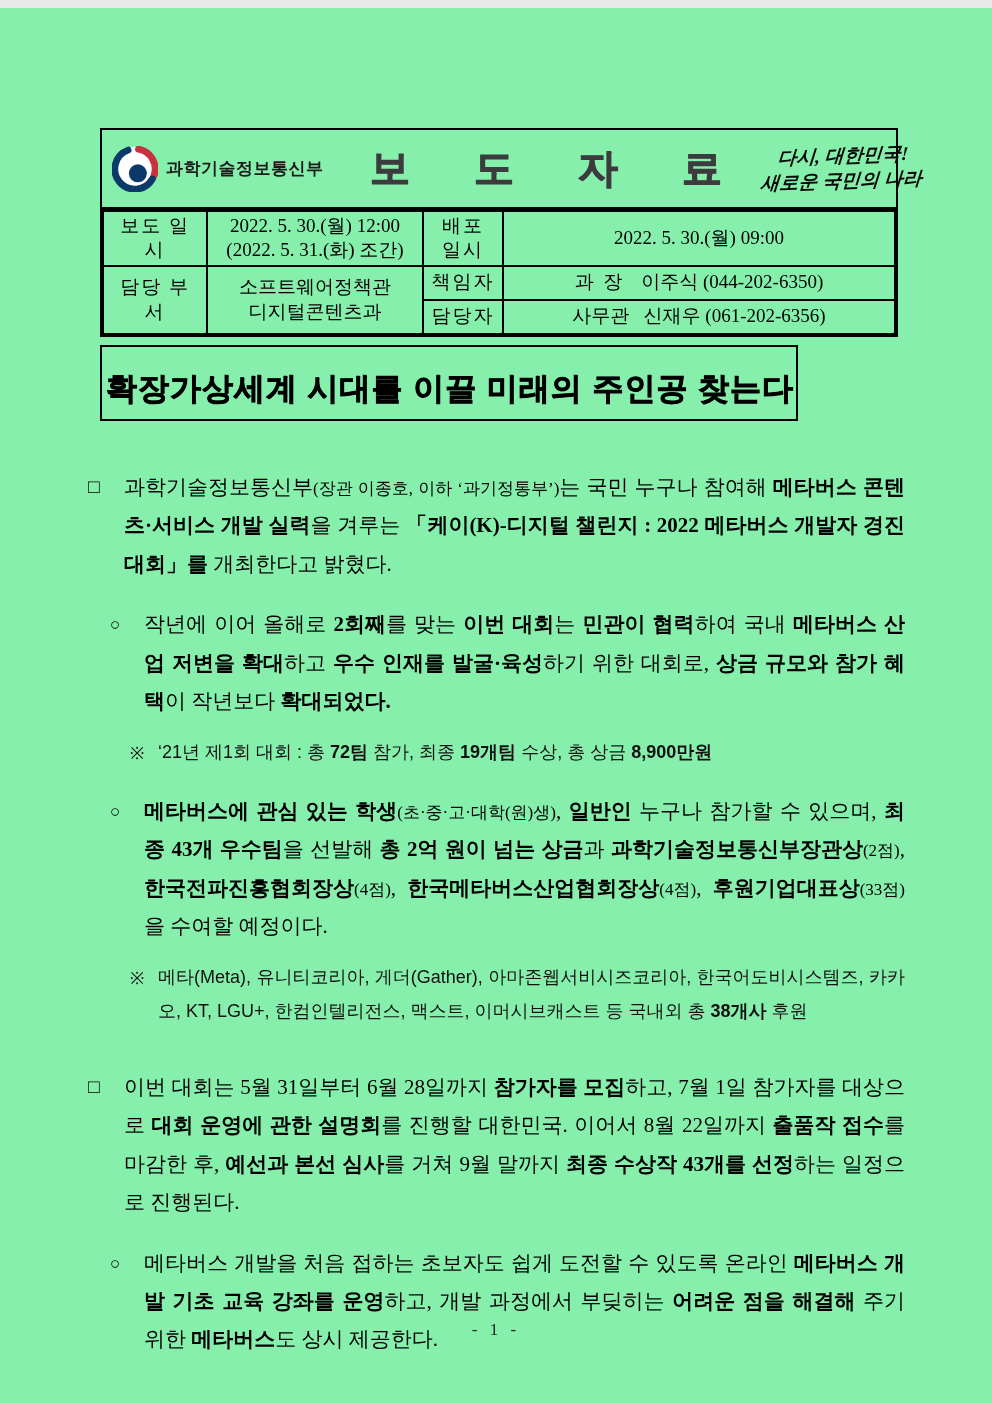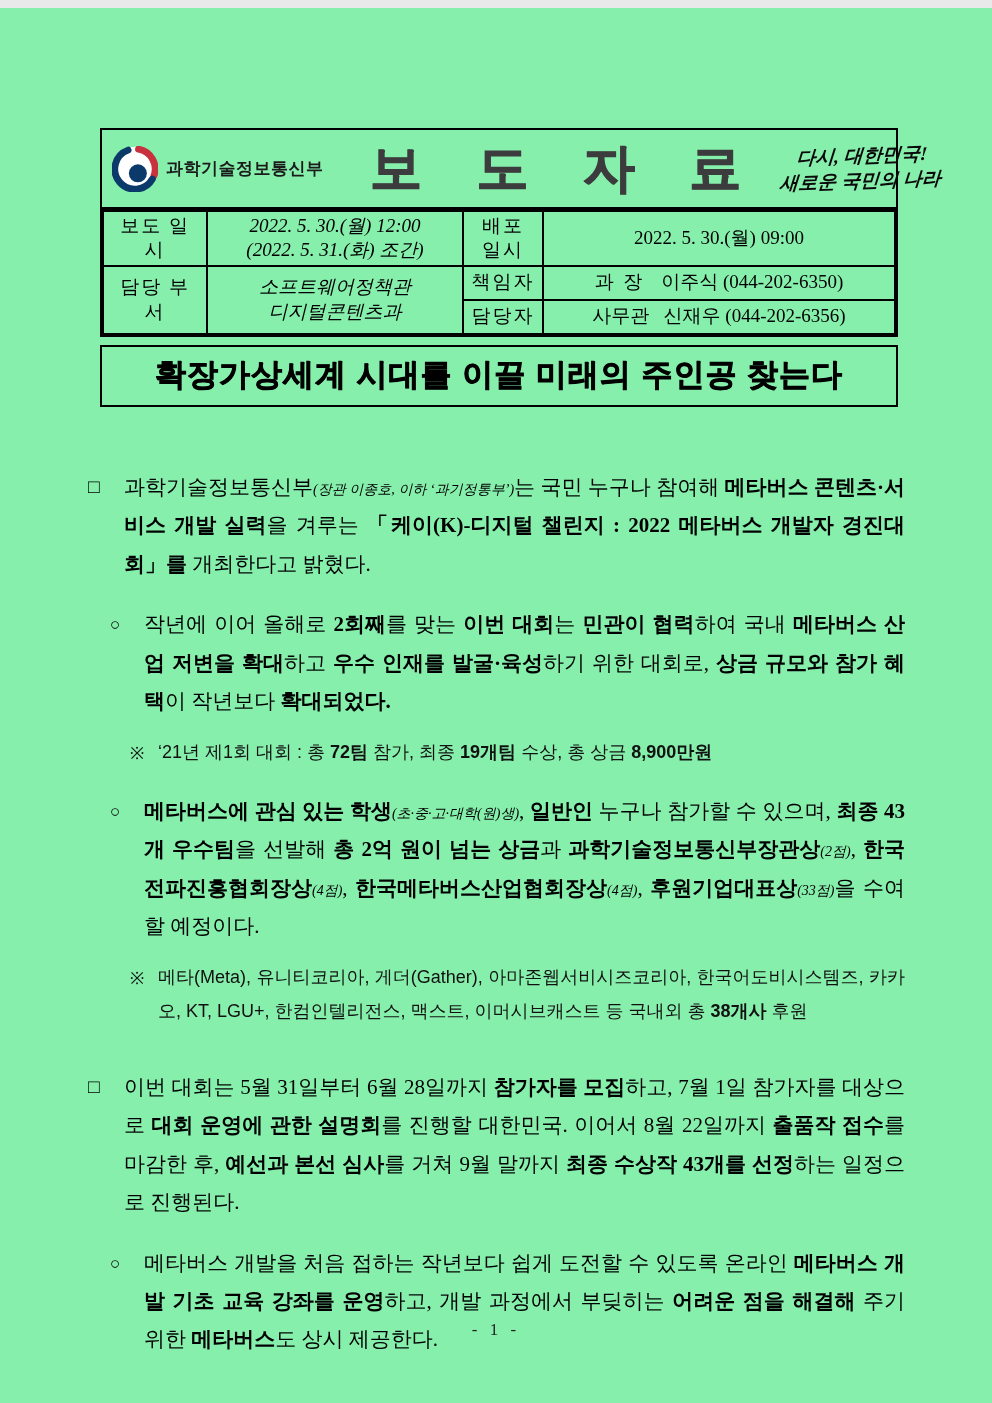--- a/index.html
+++ b/index.html
@@ -24,51 +24,51 @@
     border-bottom:3px solid #000;
     padding:0 10px;
   }
   .logo-wrap { display:flex; align-items:center; gap:8px; width:238px; flex:none; }
   .ministry-name {
     font-family:"Liberation Sans", sans-serif;
     font-size:17px; font-weight:700; color:#1b1b1b; letter-spacing:0.5px;
   }
   .doc-type {
     flex:1; text-align:right;
-    font-family:Liberation Sans, sans-serif;
-    font-size:52px; font-weight:900; color:#3c3c3e;
+    font-family:Liberation Mono, monospace;
+    font-size:40px; font-weight:900; color:#3c3c3e;
     letter-spacing:20px; padding-left:20px;
     -webkit-text-stroke:1px #3c3c3e;
     white-space:nowrap;
   }
   .slogan {
     width:200px; flex:none; text-align:center;
     font-family:"Liberation Serif", serif;
     font-style:italic; font-weight:700;
     font-size:19px; line-height:1.3; color:#0a0a0a;
     transform:rotate(-2deg) skewX(-6deg);
   }
   table.info { width:100%; border-collapse:collapse; font-size:19px; }
   table.info td {
     border:2px solid #000; vertical-align:middle;
     padding:2px 6px; text-align:center; line-height:1.28;
   }
   table.info td.lbl { letter-spacing:2px; }
   td.c-lbl1 { width:104px; }
-  td.c-val1 { width:256px;font-style:italic; }
+  td.c-val1 { width:216px; }
   td.c-lbl2 { width:80px; }
   .two-line div { white-space:pre; }
   .pre { white-space:pre; }
   tr.r1 td { height:52px; }
   tr.r2 td, tr.r3 td { height:34px; }
   
   .title-box {
-    position:absolute; left:100px; top:337px; width:798px;
+    position:absolute; left:100px; top:337px; width:698px;
     border:2px solid #000;
-    text-align:center; padding:7px 4px 9px 4px;
+    text-align:center; padding:21px 4px 9px 4px;
   }
   .main-title {
     font-family:"Liberation Sans", sans-serif;
     font-size:31px; font-weight:900; letter-spacing:1px; color:#000;
     -webkit-text-stroke:0.8px #000;
     white-space:nowrap;
   }
   .sub-title-wrap { margin-top:4px; }
   .sub-title {
     display:inline-block;
@@ -89,21 +89,21 @@
   .p-box  { margin-top:40px; font-size:21px; line-height:1.83; }
   .p-circle { margin-top:22px; font-size:21px; line-height:1.83; padding-left:22px; }
   .p-circle .bullet { width:34px; font-size:17px; padding-top:4px; }
   .p-note {
     margin-top:14px; padding-left:42px;
     font-family:"Liberation Sans", sans-serif;
     font-size:18px; line-height:1.9; font-weight:500; color:#111;
   }
   .p-note .bullet { width:28px; font-size:17px; padding-top:3px; }
   .ptext b { font-weight:700; }
-  .ptext .sm { font-size:14px;font-style:italic; }
+  .ptext .sm { font-size:17px; }
   
   .page-num {
     position:absolute; left:0; right:0; top:1312px;
     text-align:center; font-size:17px; letter-spacing:4px; color:#222;
   }
 </style>
 </head>
 <body>
 
 <div class="page">
@@ -141,21 +141,21 @@
         <td class="lbl c-lbl1" rowspan="2">담당 부서</td>
         <td class="c-val1 two-line" rowspan="2">
           <div>소프트웨어정책관</div>
           <div>디지털콘텐츠과</div>
         </td>
         <td class="lbl c-lbl2">책임자</td>
         <td class="pre">과  장    이주식 (044-202-6350)</td>
       </tr>
       <tr class="r3">
         <td class="lbl c-lbl2">담당자</td>
-        <td class="pre">사무관   신재우 (044-202-6356)</td>
+        <td class="pre">사무관   신재우 (061-202-6356)</td>
       </tr>
     </tbody>
       </table>
   </div>
 
   <div class="title-box">
     <div class="main-title">확장가상세계 시대를 이끌 미래의 주인공 찾는다</div>
   </div>
 
   <div class="body-area">
@@ -178,18 +178,18 @@
       <div class="para p-note">
         <span class="bullet">※</span>
         <span class="ptext"><span>메타(Meta), 유니티코리아, 게더(Gather), 아마존웹서비시즈코리아, 한국어도비시스템즈, 카카오, KT, LGU+, 한컴인텔리전스, 맥스트, 이머시브캐스트 등 국내외 총 </span><b>38개사</b><span> 후원</span></span>
       </div>
       <div class="para p-box">
         <span class="bullet">□</span>
         <span class="ptext"><span>이번 대회는 5월 31일부터 6월 28일까지 </span><b>참가자를 모집</b><span>하고, 7월 1일 참가자를 대상으로 </span><b>대회 운영에 관한 설명회</b><span>를 진행할 대한민국. 이어서 8월 22일까지 </span><b>출품작 접수</b><span>를 마감한 후, </span><b>예선과 본선 심사</b><span>를 거쳐 9월 말까지 </span><b>최종 수상작 43개를 선정</b><span>하는 일정으로 진행된다.</span></span>
       </div>
       <div class="para p-circle">
         <span class="bullet">○</span>
-        <span class="ptext"><span>메타버스 개발을 처음 접하는 작년보다 쉽게 도전할 수 있도록 온라인 </span><b>메타버스 개발 기초 교육 강좌를 운영</b><span>하고, 개발 과정에서 부딪히는 </span><b>어려운 점을 해결해</b><span> 주기 위한 </span><b>메타버스</b><span>도 상시 제공한다.</span></span>
+        <span class="ptext"><span>메타버스 개발을 처음 접하는 초보자도 쉽게 도전할 수 있도록 온라인 </span><b>메타버스 개발 기초 교육 강좌를 운영</b><span>하고, 개발 과정에서 부딪히는 </span><b>어려운 점을 해결해</b><span> 주기 위한 </span><b>메타버스</b><span>도 상시 제공한다.</span></span>
       </div>
     </div>
 
   <div class="page-num">- 1 -</div>
 </div>
 
 </body></html>

